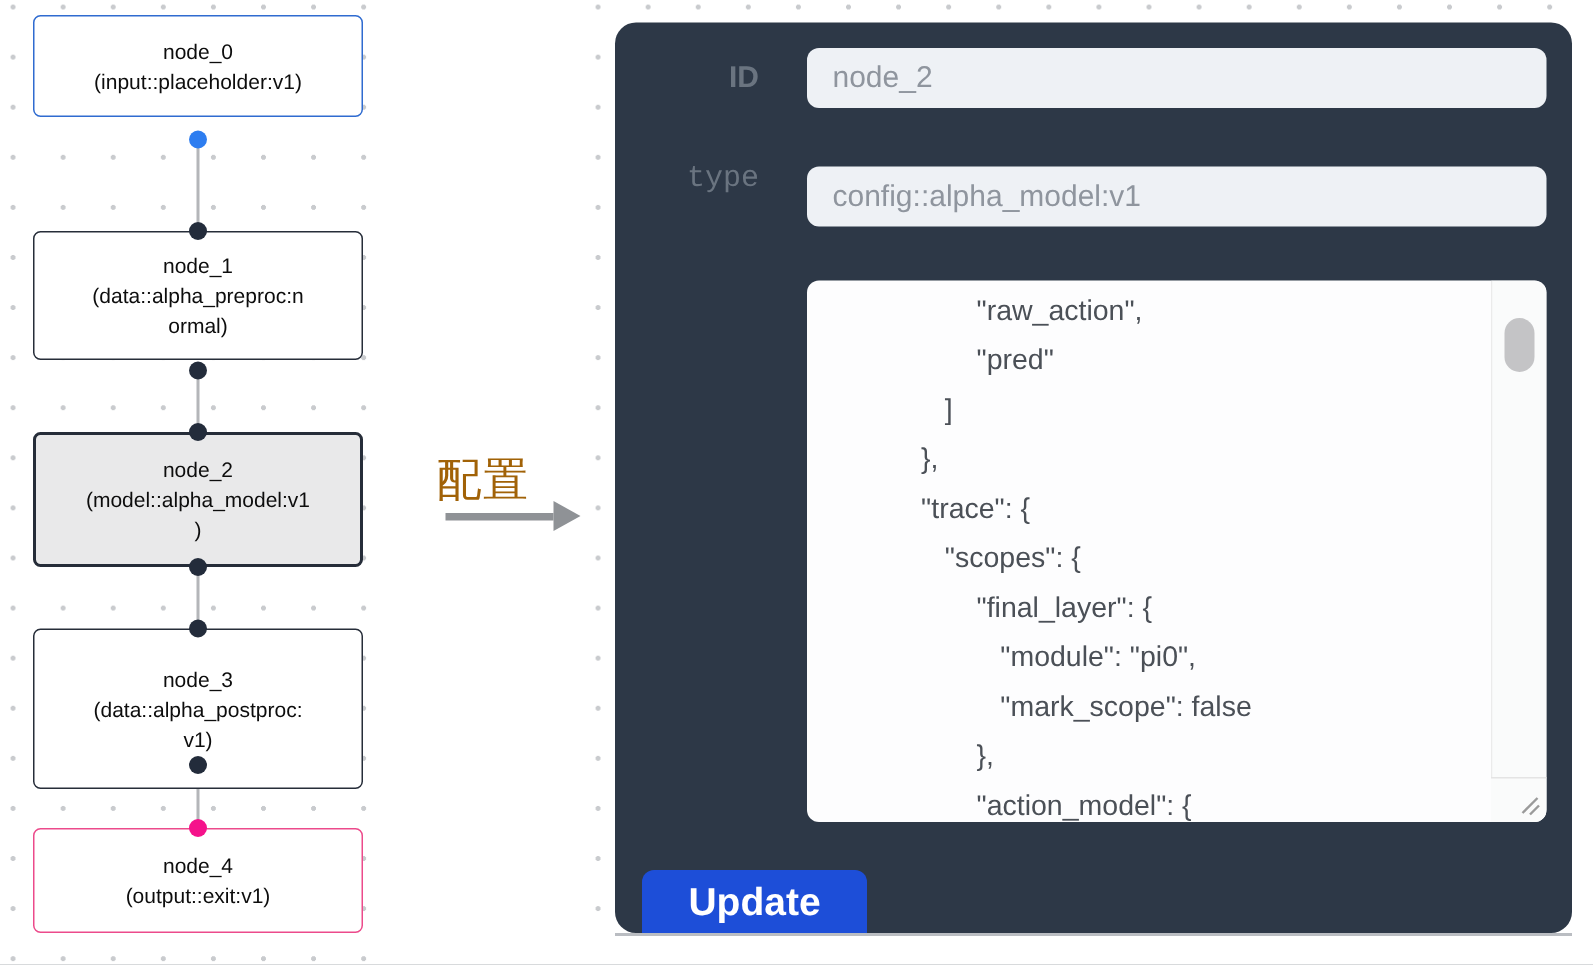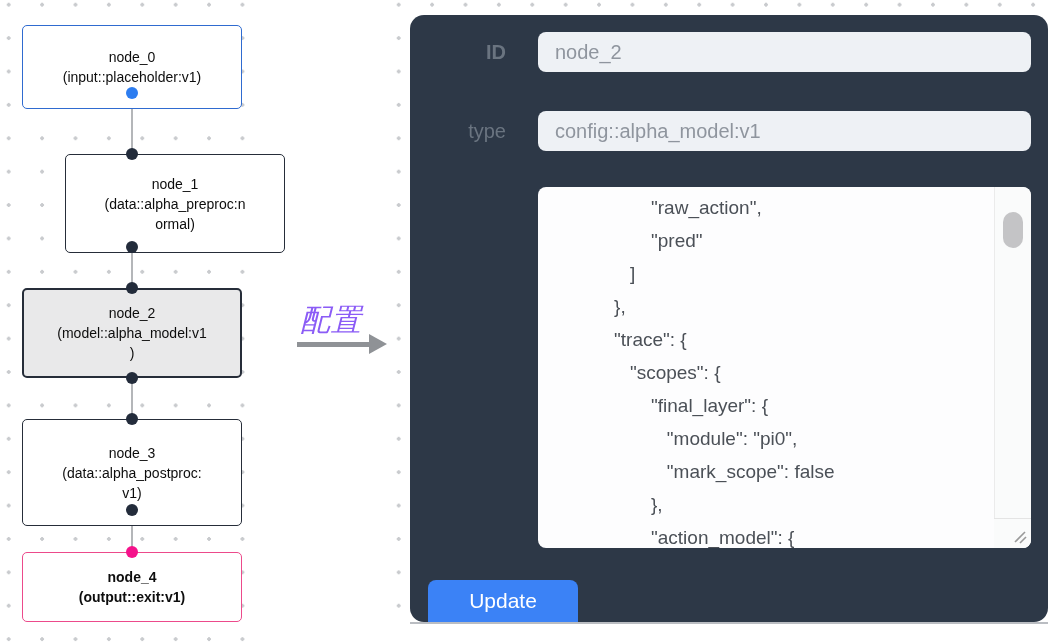--- a/index.html
+++ b/index.html
@@ -17,51 +17,51 @@
   .edge-0 { top:93px;  height:61px; }
   .edge-1 { top:247px; height:41px; }
   .edge-2 { top:378px; height:41px; }
   .edge-3 { top:510px; height:42px; }
 
   
   .node { position:absolute; left:22px; width:220px; background:#ffffff;
           border:1.5px solid #262d39; border-radius:5px;
           display:flex; align-items:center; justify-content:center; text-align:center;
           font-size:14px; line-height:20px; color:#0d0d0d; white-space:pre-line; cursor:pointer; }
-  .node-0 { top:25px;  height:84px; border-color:#2f6bd0; }
-  .node-1 { top:154px; height:99px;margin-left:43px; }
+  .node-0 { top:10px;  height:68px; border-color:#2f6bd0; }
+  .node-1 { top:154px; height:86px; }
   .node-2 { top:288px; height:90px; background:#e9e9ea; border-width:2px; }
   .node-3 { top:419px; height:107px; }
-  .node-4 { top:552px; height:70px; border-color:#ec4a8b;font-weight:bold; }
+  .node-4 { top:552px; height:70px; border-color:#ec4a8b; }
 
   
   .port { position:absolute; left:126px; width:12px; height:12px; border-radius:50%; background:#232c3b; }
   .port-blue { background:#2d7df0; }
   .port-pink { background:#f5128b; }
   .p0out { top:87px; }  .p1in { top:148px; } .p1out { top:241px; }
   .p2in { top:282px; }  .p2out { top:372px; }
   .p3in { top:413px; }  .p3out { top:504px; }
   .p4in { top:546px; }
 
   
-  .arrow-label { position:absolute; left:291px; top:300px; width:80px; text-align:center;
-                 font-size:30px; color:#8b5cf6; letter-spacing:1px;font-style:italic; }
+  .arrow-label { position:absolute; left:291px; top:300px; width:80px; text-align:left;
+                 font-size:30px; color:#a16207; letter-spacing:1px; }
   .arrow-shaft { position:absolute; left:297px; top:342px; width:72px; height:5px; background:#8f9296; }
   .arrow-head  { position:absolute; left:369px; top:334px; width:0; height:0;
                  border-left:18px solid #8f9296; border-top:10.5px solid transparent; border-bottom:10.5px solid transparent; }
 
   
   .panel { position:absolute; left:410px; top:15px; width:638px; height:607px;
            background:#2d3847; border-radius:14px; overflow:hidden; }
   .panel-bottom-edge { position:absolute; left:410px; top:622px; width:638px; height:2px; background:#a9adb3; opacity:.8; }
 
   .p-label { position:absolute; left:0; width:96px; color:#6a7480; font-size:20px;
              display:flex; align-items:center; justify-content:flex-end; }
   .p-label-id   { top:17px; height:40px;font-weight:bold; }
-  .p-label-type { top:96px; height:40px; }
+  .p-label-type { top:84px; height:40px;font-family:Liberation Mono, monospace; }
   .p-label-config { top:172px; height:34px; }
 
   .p-field { position:absolute; left:128px; width:493px; height:40px; background:#eef1f5;
              border-radius:8px; display:flex; align-items:center; padding-left:17px;
              color:#8f959e; font-size:20px; }
   .p-field-id   { top:17px; }
   .p-field-type { top:96px; }
 
   .config-box { position:absolute; left:128px; top:172px; width:493px; height:361px;
                 background:#fdfdfe; border-radius:8px; overflow:hidden; }
@@ -70,22 +70,22 @@
                  overflow:hidden; height:100%; }
   .sb-track { position:absolute; right:0; top:0; width:37px; height:100%;
               background:#fafbfb; border-left:1px solid #ebebeb; border-radius:0 8px 8px 0; }
   .sb-thumb { position:absolute; right:8px; top:25px; width:20px; height:36px;
               border-radius:10px; background:#c4c4c6; }
   .resize-corner { position:absolute; right:0; bottom:0; width:37px; height:30px;
                    border-top:1px solid #e4e4e4; background:#fafbfb; }
   .resize-corner svg { position:absolute; right:4px; bottom:4px; }
 
   .update-btn { position:absolute; left:18px; top:565px; width:150px; height:42px;
-                background:#3b82f6; border:none; border-radius:8px 8px 0 0;
-                color:#ffffff; font-size:21px; font-weight:400; font-family:inherit; cursor:pointer; }
+                background:#1d4ed8; border:none; border-radius:8px 8px 0 0;
+                color:#ffffff; font-size:26px; font-weight:700; font-family:inherit; cursor:pointer; }
 </style>
 </head>
 <body>
 
 <div class="stage">
 
   <div class="dots dots-left"></div>
   <div class="dots dots-right"></div>
 
   <div class="edge edge-0"></div>

